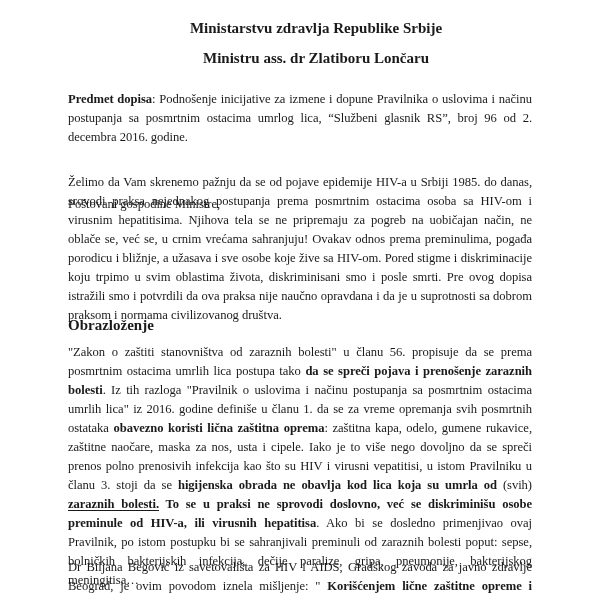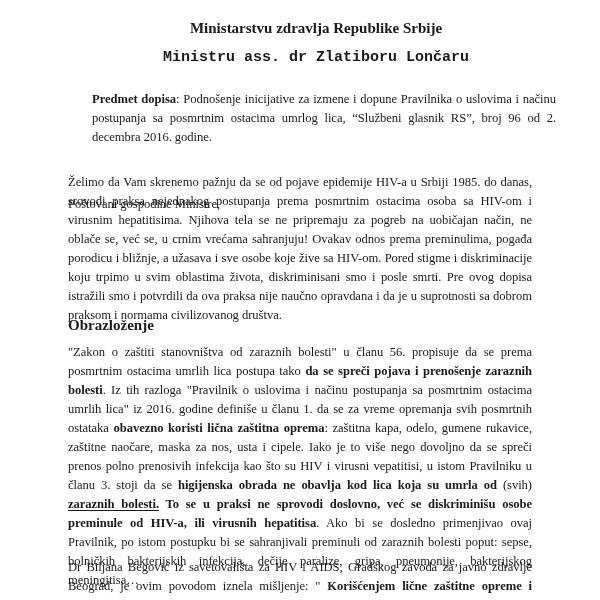--- a/index.html
+++ b/index.html
@@ -23,21 +23,21 @@
     }
     .title {
       text-align: center;
       font-weight: bold;
       font-size: 15px;
       margin: 16px;
       line-height: 20px;
       width: 464px;
     }
     #t1 { position: absolute; top: 2px; }
-    #t2 { position: absolute; top: 32px; font-family: Liberation Mono, monospace; }
+    #t2 { position: absolute; top: 32px; }
     .para {
       position: absolute;
       left: 0;
       width: 464px;
       font-size: 12.6px;
       line-height: 19px;
       text-align: justify;
       margin: 0;
       letter-spacing: -0.05px;
     }
@@ -45,21 +45,21 @@
     .section-heading {
       position: absolute;
       left: 0;
       width: 464px;
       text-align: left;
       font-weight: bold;
       font-size: 15px;
       line-height: 20px;
       margin: 0;
     }
-    #p-subject { top: 90px; margin-left: 24px; }
+    #p-subject { top: 90px; }
     #p-greeting { top: 147px; margin-top: 48px; }
     #p-intro { top: 173px; }
     #h-obr { top: 315px; }
     #p-law { top: 343px; }
     #p-doctor { top: 558px; }
     u { text-underline-offset: 2px; }
   </style>
 </head>
 <body>
 

